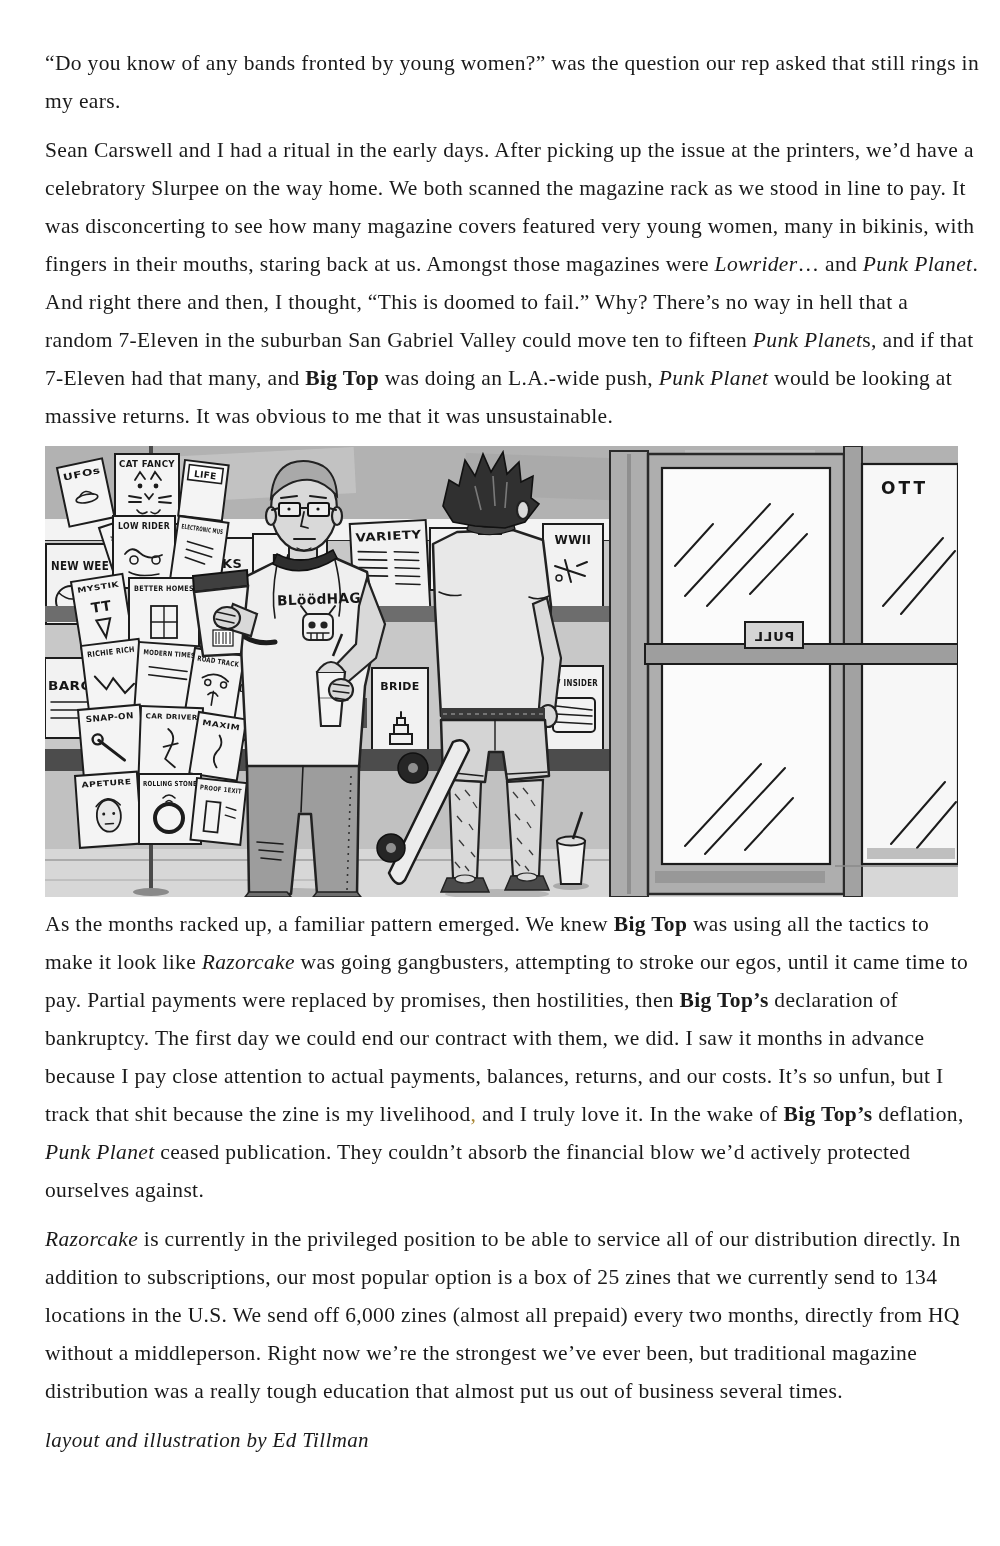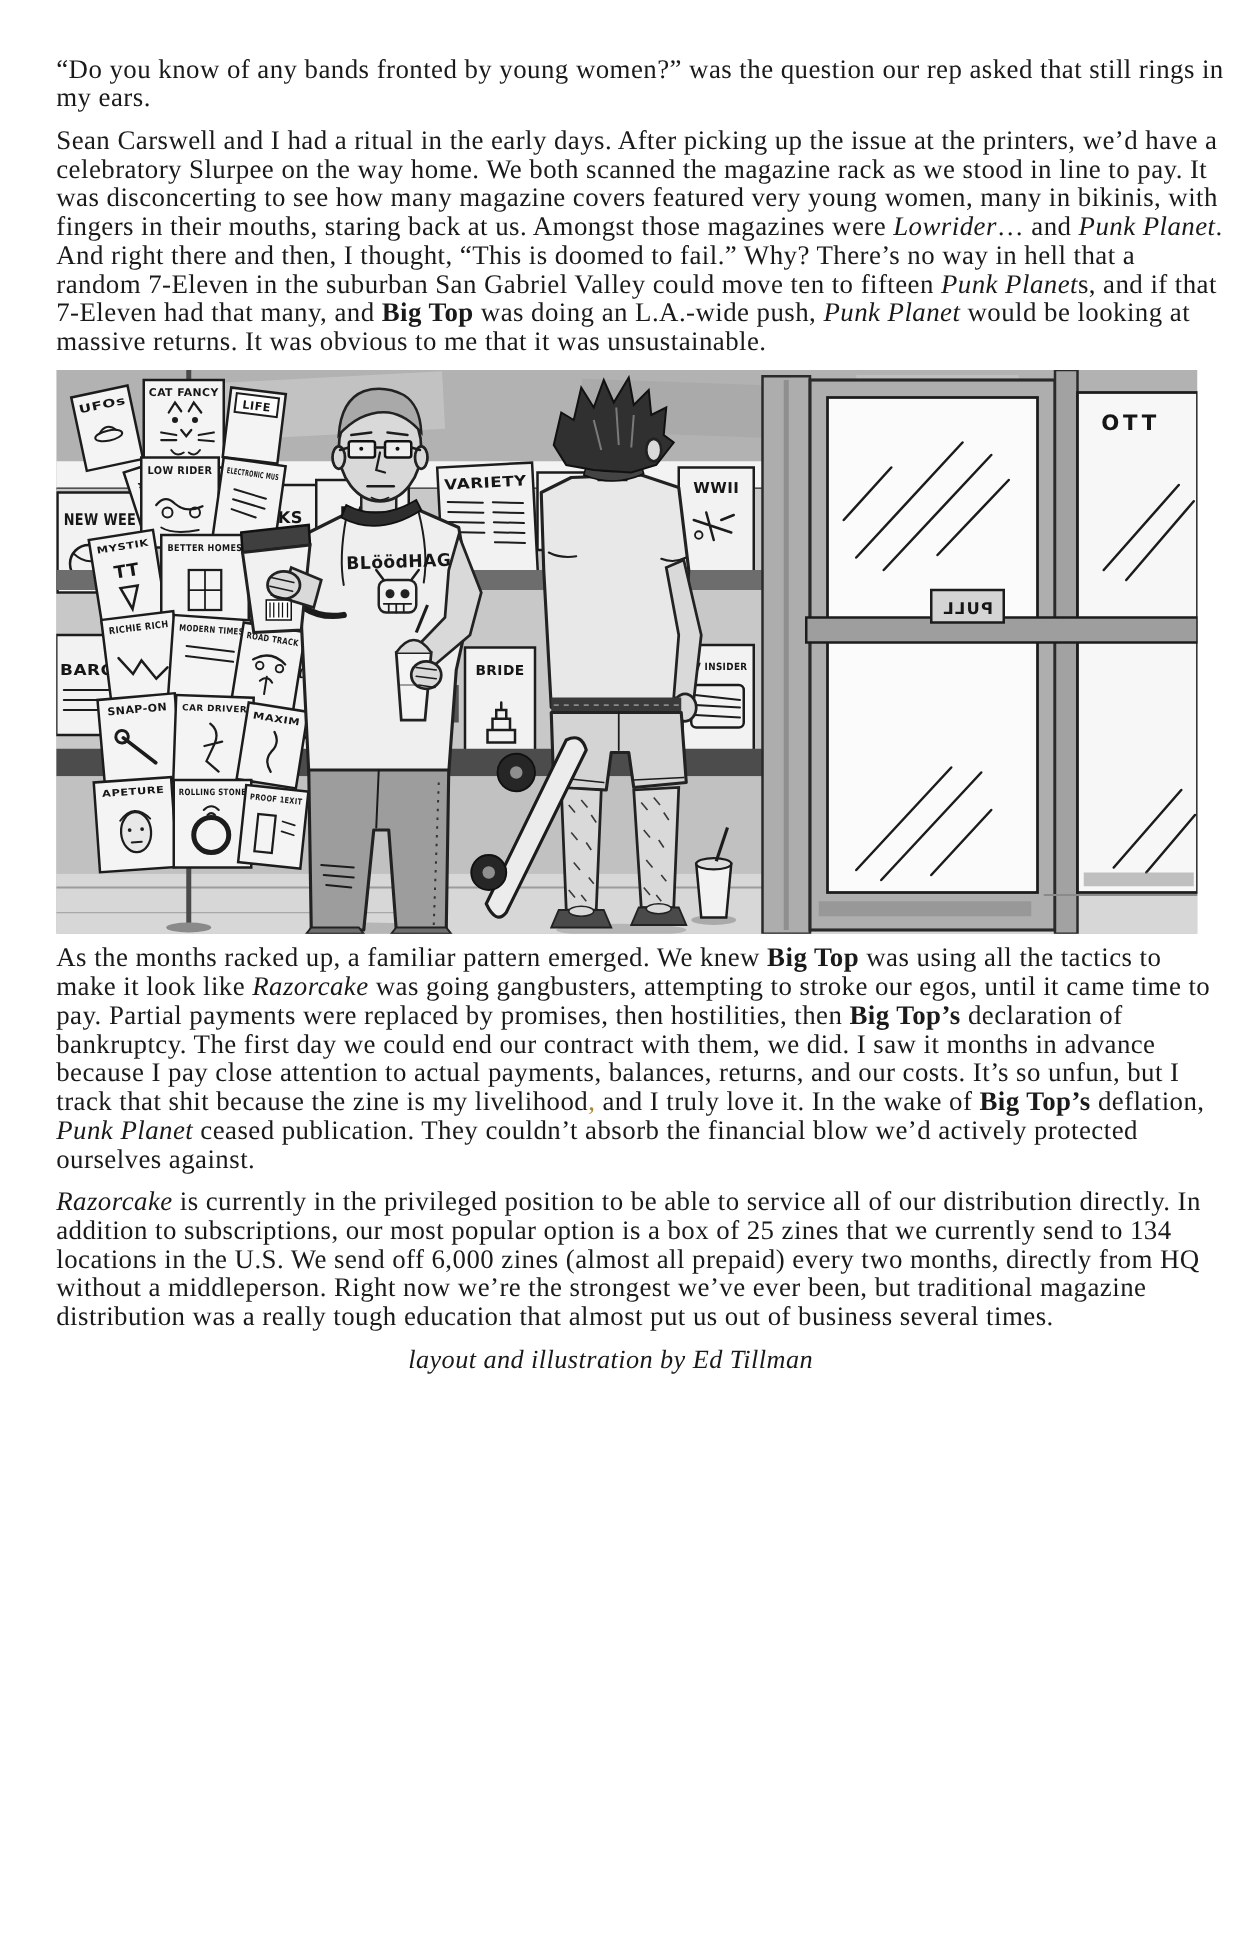--- a/index.html
+++ b/index.html
@@ -1,32 +1,32 @@
 <!DOCTYPE html>
 <html><head>
 <meta charset="utf-8">
 <style>
   html,body{margin:0;padding:0;background:#ffffff;}
   body{width:1000px;height:1546px;position:relative;overflow:hidden;}
   .article{
     padding:44px 20px 0 45px;
     font-family:"Liberation Serif",serif;
     font-size:21.5px;
-    line-height:23px;
+    line-height:38px;
     letter-spacing:0.35px;
     color:#1a1a1a;
   }
   .article p{margin:0 0 11px 0;}
   .it{font-style:italic;text-align:right;}
   .bd{font-weight:bold;font-family:Liberation Serif, serif;}
   .accent{color:#a98634;}
   figure.illo{margin:0 0 8px 0;}
   figure.illo svg{display:block;}
   .credit{
-    text-align:center;
+    text-align:left;
     padding-right:48px;
     font-style:italic;
     font-size:21px;
     margin-top:2px;
   }
   
   .lbl{font-family:"DejaVu Sans",sans-serif;font-weight:700;fill:#161616;}
   .cursive{font-family:"DejaVu Serif",serif;font-style:italic;font-weight:700;}
   .cover{fill:#f4f4f4;stroke:#1c1c1c;stroke-width:2;}
   .poster{fill:#f2f2f2;stroke:#1c1c1c;stroke-width:2;}

